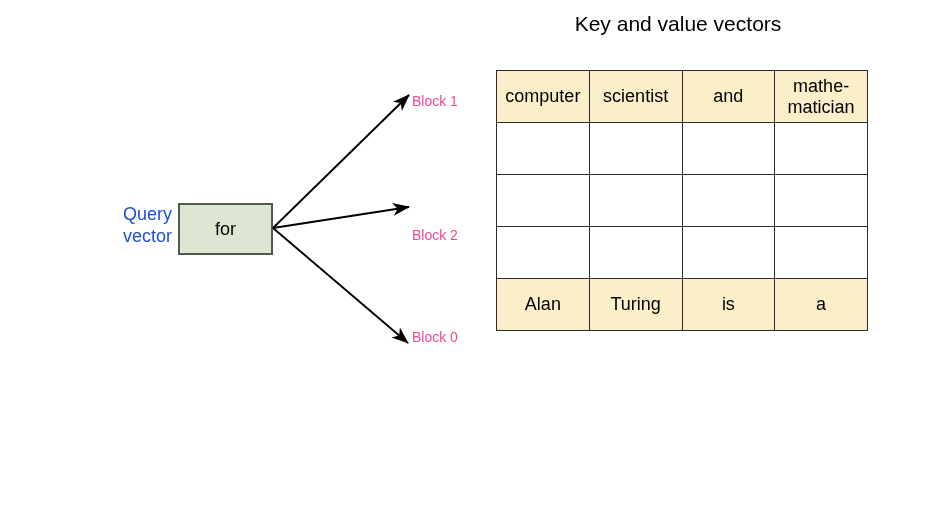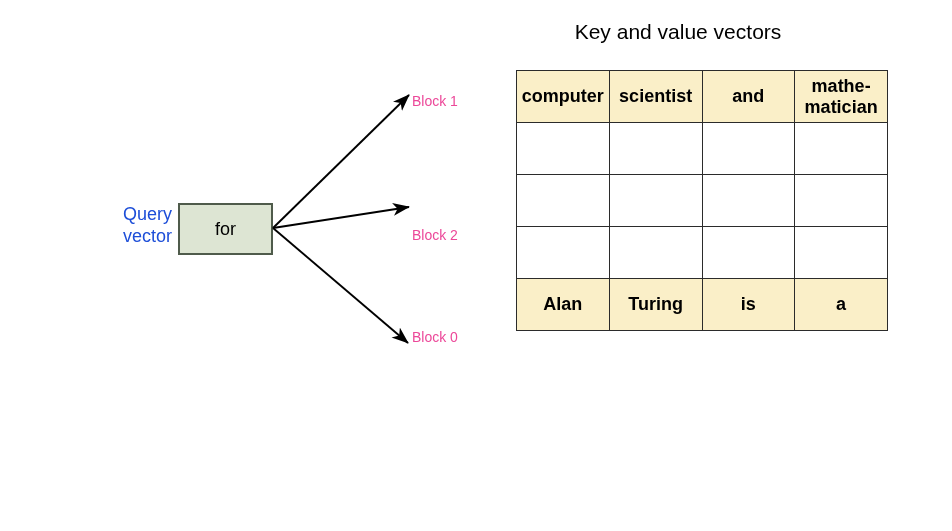--- a/index.html
+++ b/index.html
@@ -17,21 +17,21 @@
     width: 952px;
     height: 531px;
     background: #ffffff;
     overflow: hidden;
   }
 
   
   #diagram-title {
     position: absolute;
     left: 478px;
-    top: 18px;
+    top: 10px;
     width: 400px;
     text-align: center;
     font-size: 21px;
     line-height: 27px;
     color: #000000;
     white-space: nowrap;
   }
 
   
   #query-label {
@@ -82,26 +82,25 @@
     color: #ec4899;
     white-space: nowrap;
   }
   #block-label-0 { left: 412px; top: 326px; }
   #block-label-1 { left: 412px; top: 90px;  }
   #block-label-2 { left: 412px; top: 196px; margin-top: 28px; }
 
   
   #kv-table {
     position: absolute;
-    left: 516px;
+    left: 496px;
     top: 70px;
     border-collapse: collapse;
     table-layout: fixed;
     width: 371px;
-    font-weight: bold;
   }
   #kv-table td {
     width: 92.75px;
     height: 52px;
     box-sizing: border-box;
     border: 1.6px solid #2b2b2b;
     text-align: center;
     vertical-align: middle;
     font-size: 18px;
     line-height: 21px;

